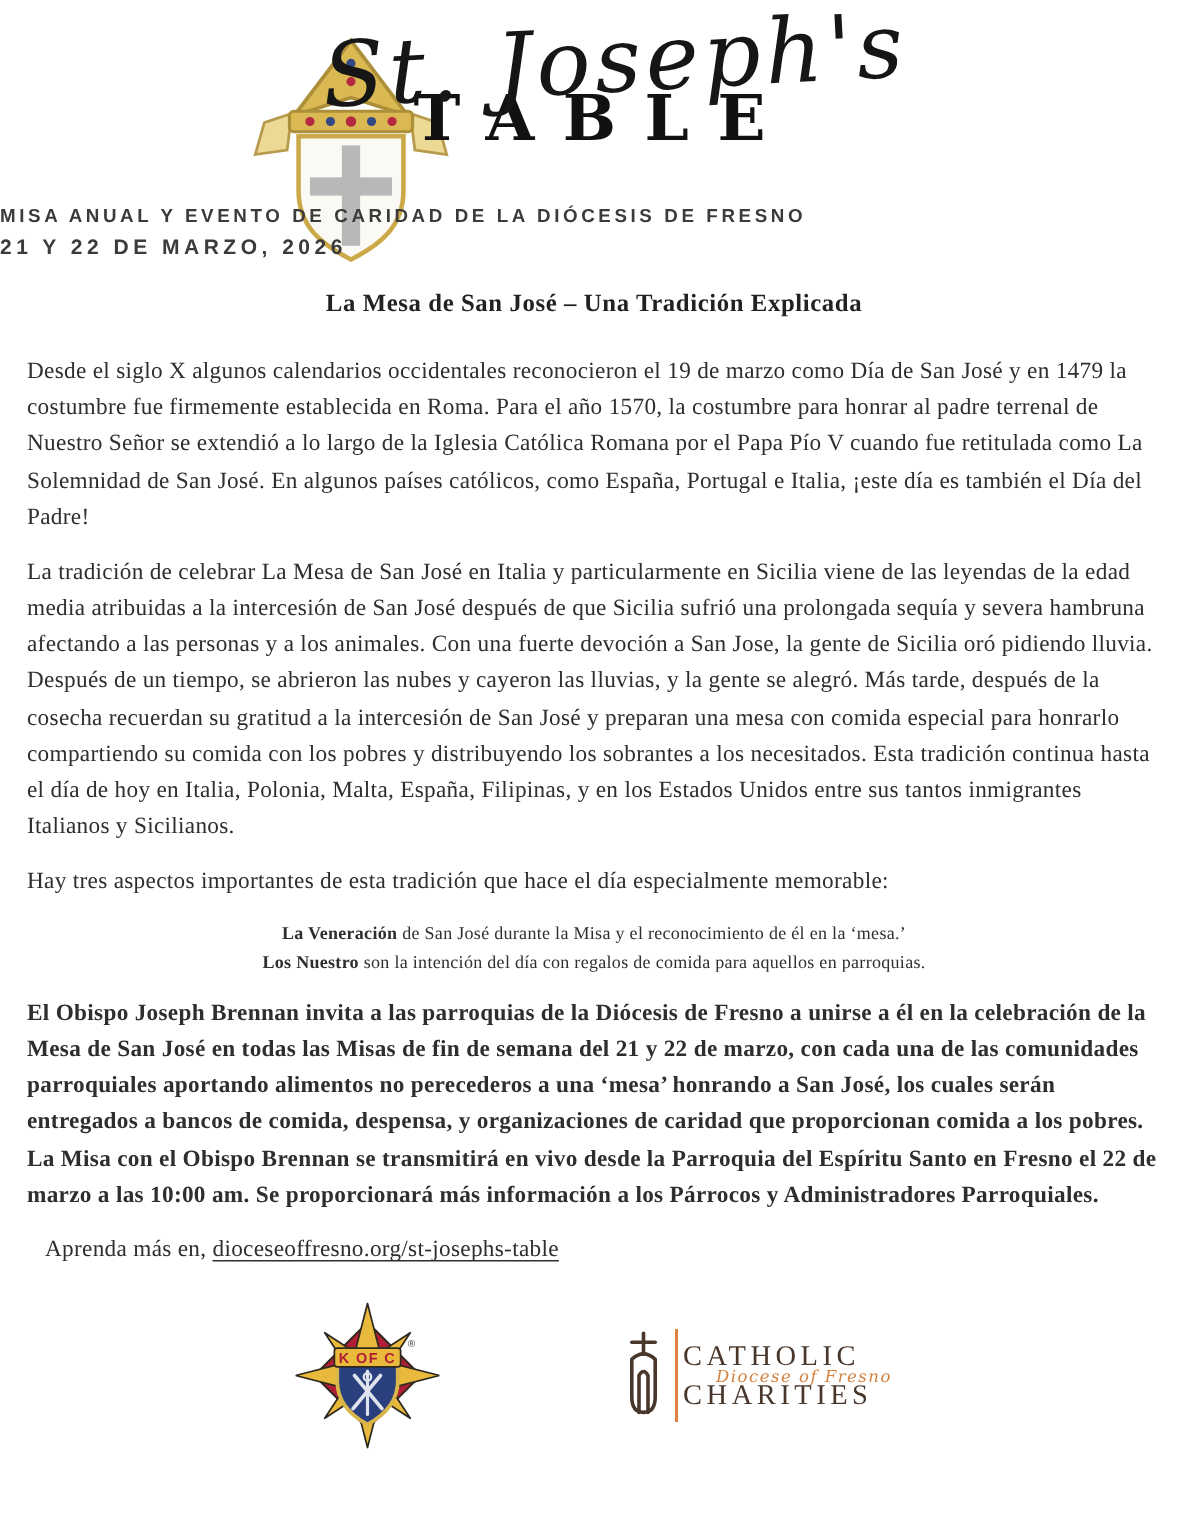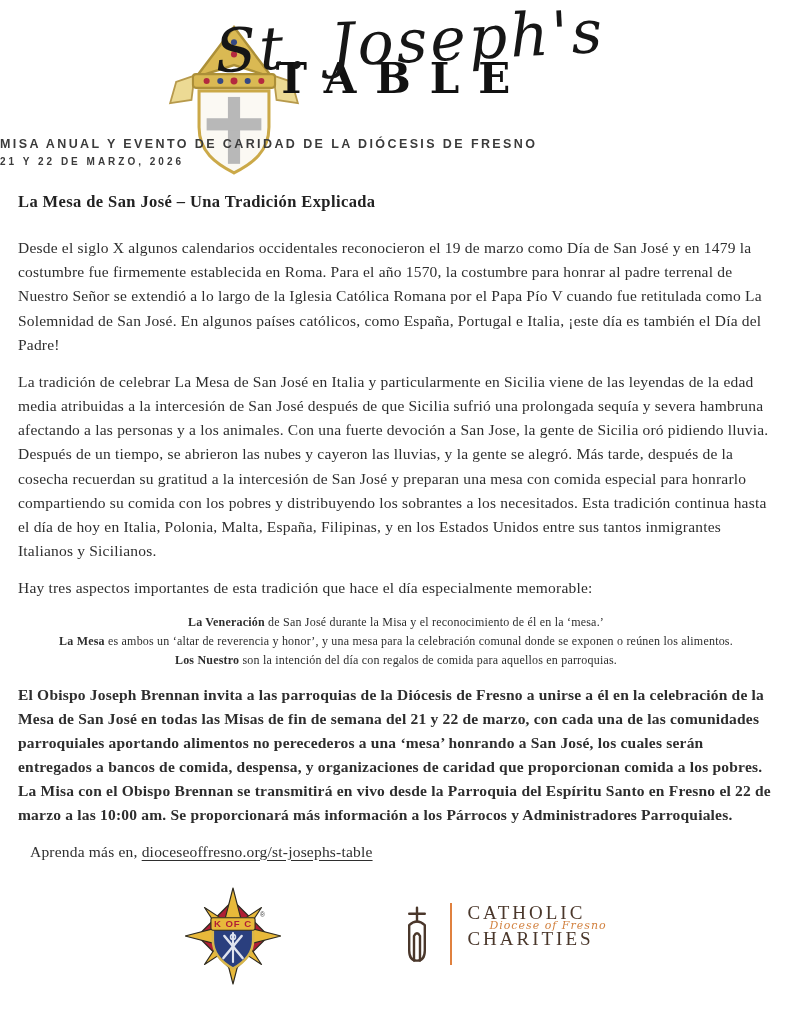--- a/index.html
+++ b/index.html
@@ -34,26 +34,26 @@
     text-align: center; z-index: 1;
     font-family: "DejaVu Serif", serif; font-weight: 700;
     font-size: 42px; letter-spacing: 19px; padding-left: 13px;
     color: #111111; line-height: 1;
   }
   .subtitle-1, .subtitle-2 {
     position: absolute; left: 0; width: 100%; text-align: left; z-index: 2;
     font-family: "Liberation Sans", sans-serif; font-weight: 700; color: #3b3b3b;
   }
   .subtitle-1 { top: 137px; font-size: 12.5px; letter-spacing: 2.4px; }
-  .subtitle-2 { top: 156px; font-size: 10px; letter-spacing: 3px; }
+  .subtitle-2 { top: 156px; font-size: 14px; letter-spacing: 3px; }
 
   
   .content { position: relative; z-index: 3; padding: 0 18px; }
   .doc-title {
-    text-align: left; font-weight: 700; font-size: 16.5px;
+    text-align: center; font-weight: 700; font-size: 16.5px;
     letter-spacing: .4px; color: #222; margin: 16px 0 24px;
   }
   .para {
     font-size: 15.5px; line-height: 1.56; margin: 0 0 13px;
     letter-spacing: .2px;
   }
   .intro-line { }
   .aspects {
     text-align: center; max-width: 706px; margin: 0 auto 13px;
     font-size: 12px; line-height: 1.56; letter-spacing: .2px;
@@ -62,21 +62,21 @@
   .announcement { font-weight: 700; margin-bottom: 6px; }
   .learn-more { font-size: 15.5px; line-height: 1.56; letter-spacing: .2px; margin: 12px; }
   .site-link { color: #2e2e2e; text-decoration: underline; text-underline-offset: 3px; }
 
   
   .footer {
     display: flex; align-items: center; justify-content: center;
     gap: 118px; margin-top: 22px; padding-bottom: 16px;
   }
   .kofc-logo { width: 96px; height: 100px; }
-  .cc-logo { display: flex; gap: 15px; }
+  .cc-logo { display: flex; align-items: center; gap: 3px; }
   .cc-mark { width: 36px; height: 66px; }
   .cc-divider { width: 2px; height: 62px; background: #e0813f; }
   .cc-text { line-height: 1; }
   .cc-word {
     font-family: "Liberation Serif", serif; font-size: 19px;
     letter-spacing: 3px; color: #4a372b;
   }
   .cc-script {
     font-family: "DejaVu Serif", serif; font-style: italic;
     font-size: 11px; color: #d2813f; margin: -2px 0 -2px 22px;
@@ -121,21 +121,20 @@
     <div class="doc-title">La Mesa de San José – Una Tradición Explicada</div>
 
     <p class="para">Desde el siglo X algunos calendarios occidentales reconocieron el 19 de marzo como Día de San José y en 1479 la costumbre fue firmemente establecida en Roma. Para el año 1570, la costumbre para honrar al padre terrenal de Nuestro Señor se extendió a lo largo de la Iglesia Católica Romana por el Papa Pío V cuando fue retitulada como La Solemnidad de San José. En algunos países católicos, como España, Portugal e Italia, ¡este día es también el Día del Padre!</p>
 
     <p class="para">La tradición de celebrar La Mesa de San José en Italia y particularmente en Sicilia viene de las leyendas de la edad media atribuidas a la intercesión de San José después de que Sicilia sufrió una prolongada sequía y severa hambruna afectando a las personas y a los animales. Con una fuerte devoción a San Jose, la gente de Sicilia oró pidiendo lluvia. Después de un tiempo, se abrieron las nubes y cayeron las lluvias, y la gente se alegró. Más tarde, después de la cosecha recuerdan su gratitud a la intercesión de San José y preparan una mesa con comida especial para honrarlo compartiendo su comida con los pobres y distribuyendo los sobrantes a los necesitados. Esta tradición continua hasta el día de hoy en Italia, Polonia, Malta, España, Filipinas, y en los Estados Unidos entre sus tantos inmigrantes Italianos y Sicilianos.</p>
 
     <p class="para intro-line">Hay tres aspectos importantes de esta tradición que hace el día especialmente memorable:</p>
 
     <div class="aspects">
       <div><span class="aspect-lead">La Veneración</span><span> de San José durante la Misa y el reconocimiento de él en la ‘mesa.’</span></div>
-      <div><span class="aspect-lead">La Mesa</span><span> es ambos un ‘altar de reverencia y honor’, y una mesa para la celebración comunal donde se exponen o reúnen los alimentos.</span></div>
       <div><span class="aspect-lead">Los Nuestro</span><span> son la intención del día con regalos de comida para aquellos en parroquias.</span></div>
     </div>
 
     <p class="para announcement">El Obispo Joseph Brennan invita a las parroquias de la Diócesis de Fresno a unirse a él en la celebración de la Mesa de San José en todas las Misas de fin de semana del 21 y 22 de marzo, con cada una de las comunidades parroquiales aportando alimentos no perecederos a una ‘mesa’ honrando a San José, los cuales serán entregados a bancos de comida, despensa, y organizaciones de caridad que proporcionan comida a los pobres. La Misa con el Obispo Brennan se transmitirá en vivo desde la Parroquia del Espíritu Santo en Fresno el 22 de marzo a las 10:00 am. Se proporcionará más información a los Párrocos y Administradores Parroquiales.</p>
 
     <p class="learn-more"><span>Aprenda más en, </span><a class="site-link" href="#">dioceseoffresno.org/st-josephs-table</a></p>
   </div>
 
   <div class="footer">
 

